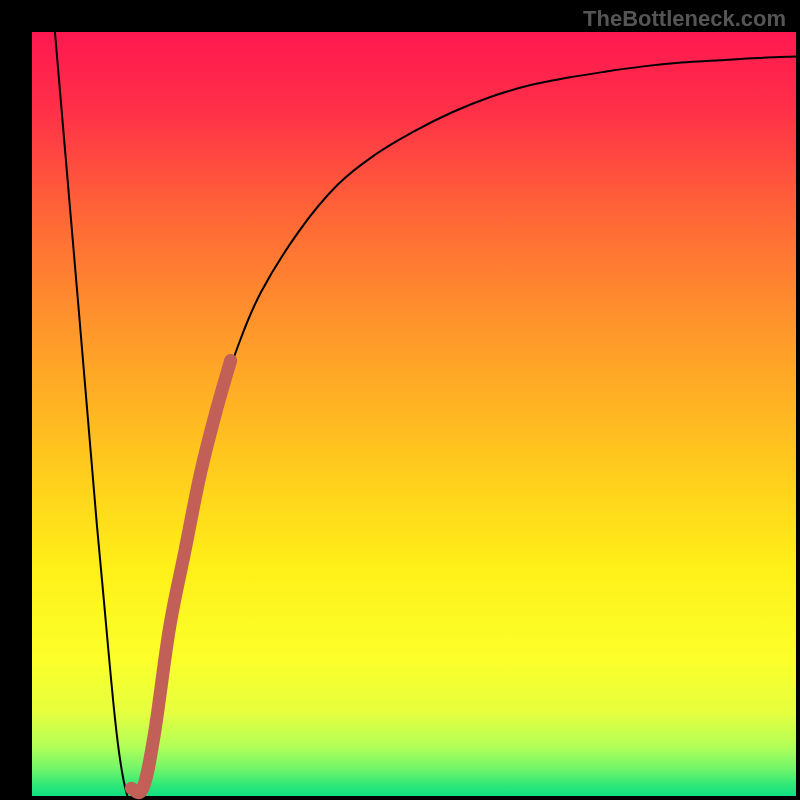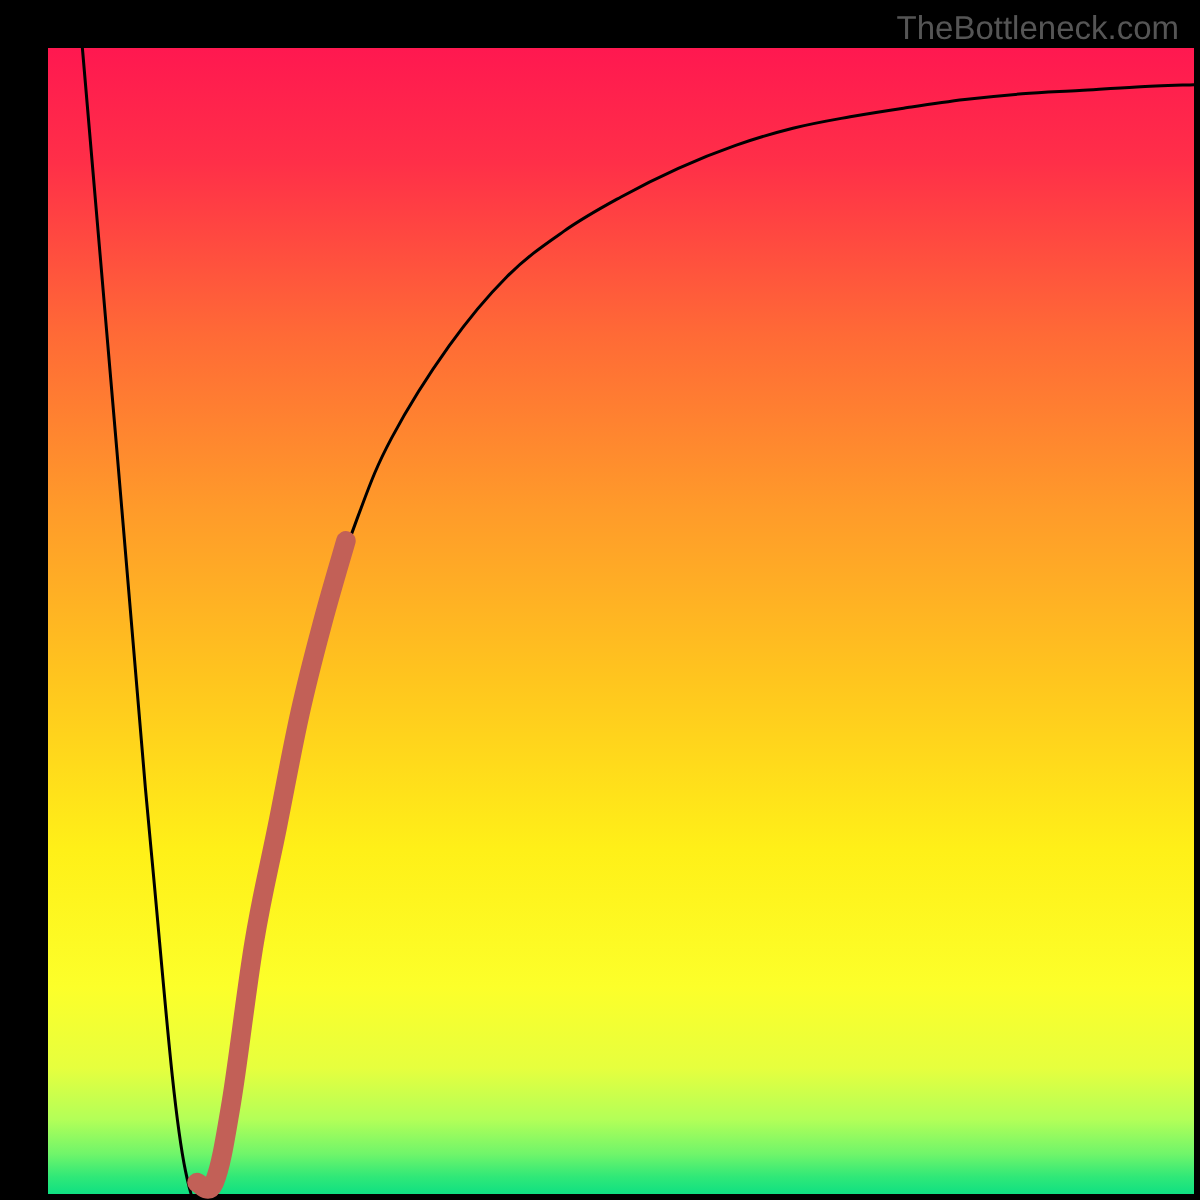--- a/index.html
+++ b/index.html
@@ -21,21 +21,21 @@
     left: 0;
     top: 0;
   }
   .watermark {
     position: absolute;
     top: 6px;
     right: 14px;
     font-family: Arial, Helvetica, sans-serif;
     font-size: 22px;
     color: #555;
-    font-weight: 400;
+    font-weight: 700;
     letter-spacing: 0px;
     user-select: none;
   }
 </style>
 </head>
 <body>
 
 <div class="stage">
 
   <svg id="svg-root" width="800" height="800" viewBox="0 0 800 800">

